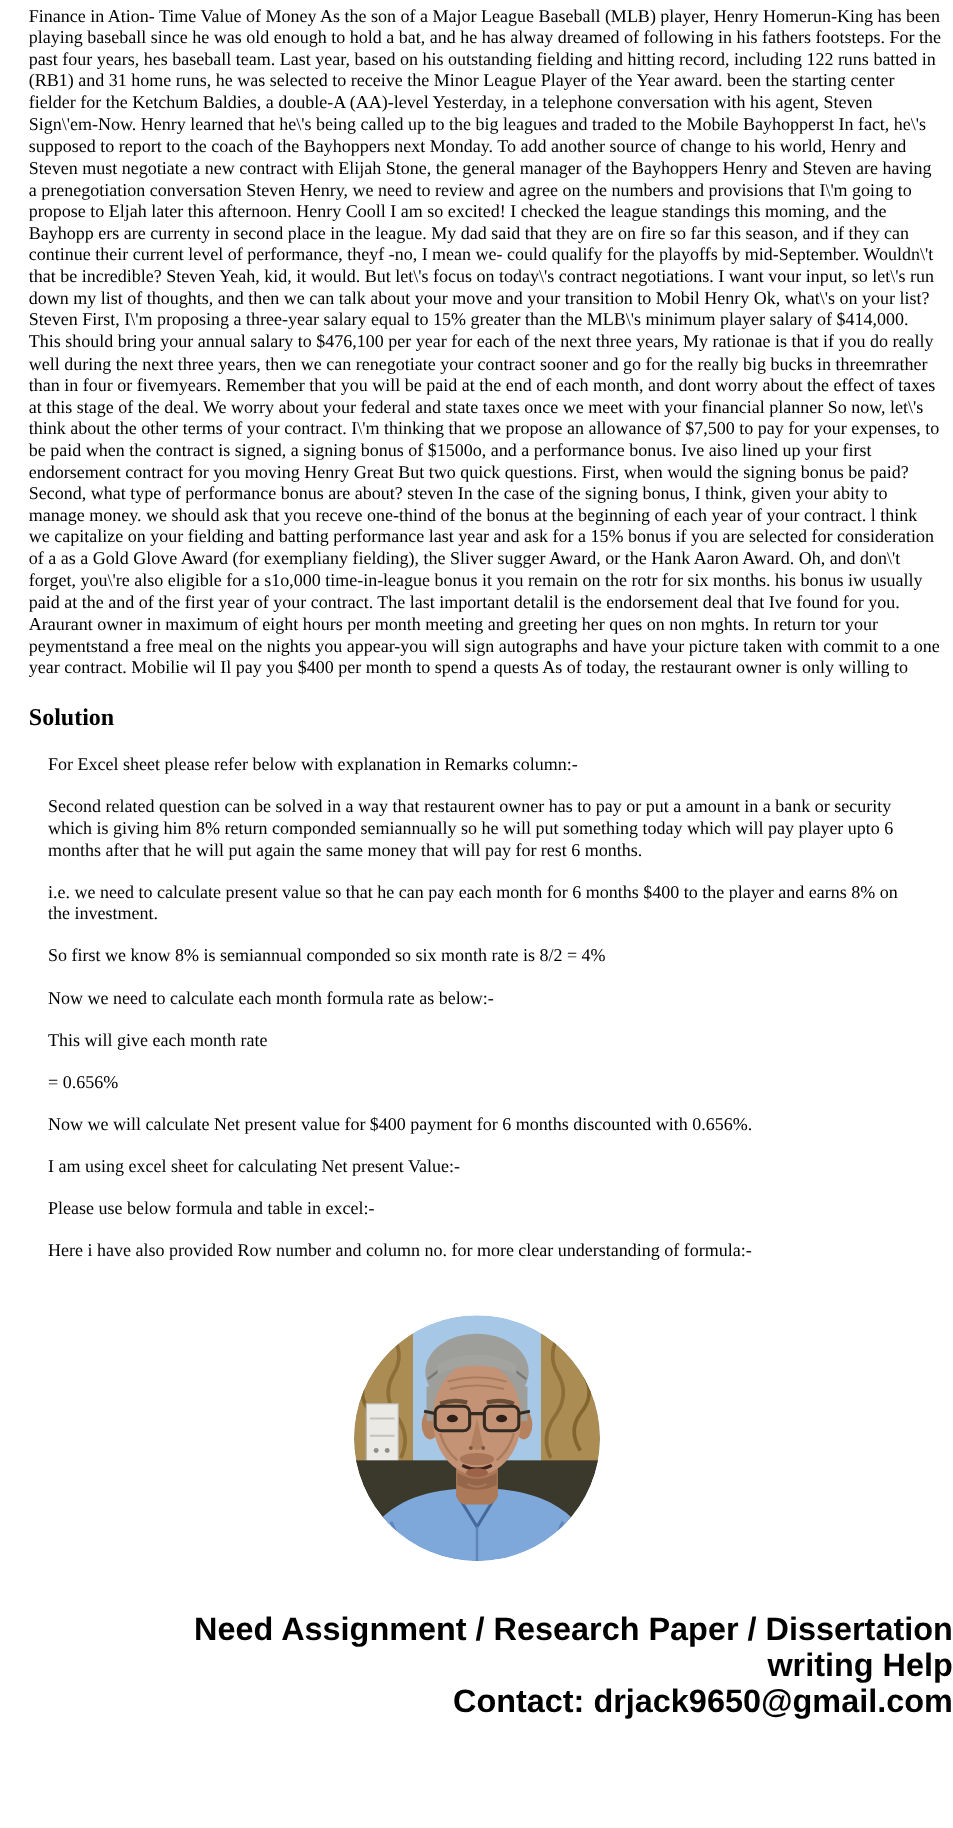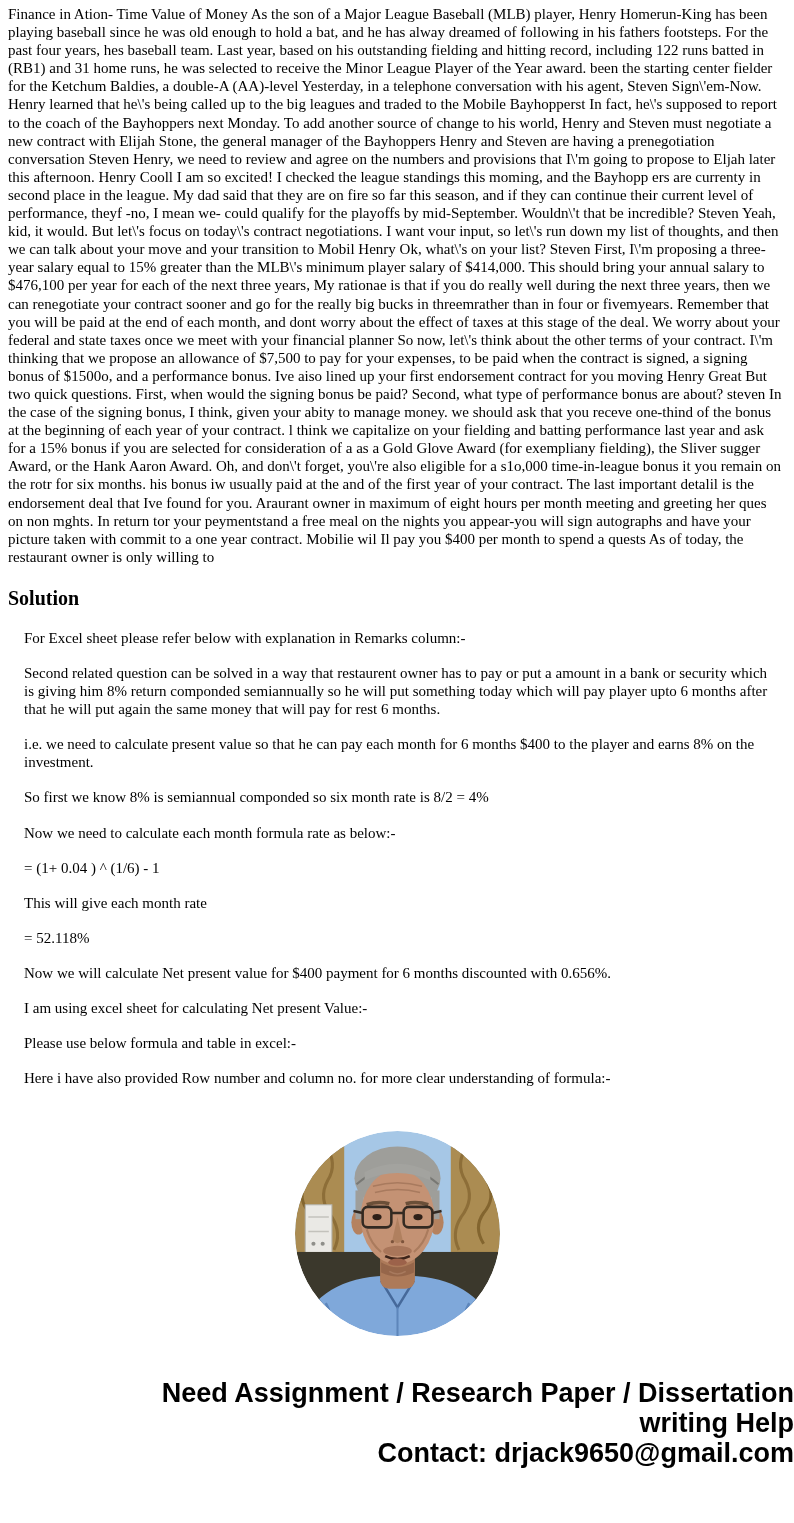--- a/index.html
+++ b/index.html
@@ -4,21 +4,21 @@
 <style>
   html, body { margin: 0; padding: 0; background: #ffffff; }
   body {
     width: 794px;
     min-height: 1523px;
     position: relative;
     font-family: "Liberation Serif", "DejaVu Serif", serif;
     color: #000000;
   }
   .doc {
-    padding: 5px 9px 0 8px;
+    padding: 5px 9px 0 24px;
     font-size: 15px;
     line-height: 18.1px;
     text-align: left;
   }
   .doc p { margin: 17px 16px; }
   .doc p.intro { margin: 0; }
   h2.solution {
     font-size: 20px;
     font-weight: bold;
     margin: 22px 0 21px 0;
@@ -52,23 +52,22 @@
 <div class="doc">
   <p class="intro">Finance in Ation- Time Value of Money As the son of a Major League Baseball (MLB) player, Henry Homerun-King has been playing baseball since he was old enough to hold a bat, and he has alway dreamed of following in his fathers footsteps. For the past four years, hes baseball team. Last year, based on his outstanding fielding and hitting record, including 122 runs batted in (RB1) and 31 home runs, he was selected to receive the Minor League Player of the Year award. been the starting center fielder for the Ketchum Baldies, a double-A (AA)-level Yesterday, in a telephone conversation with his agent, Steven Sign\'em-Now. Henry learned that he\'s being called up to the big leagues and traded to the Mobile Bayhopperst In fact, he\'s supposed to report to the coach of the Bayhoppers next Monday. To add another source of change to his world, Henry and Steven must negotiate a new contract with Elijah Stone, the general manager of the Bayhoppers Henry and Steven are having a prenegotiation conversation Steven Henry, we need to review and agree on the numbers and provisions that I\'m going to propose to Eljah later this afternoon. Henry Cooll I am so excited! I checked the league standings this moming, and the Bayhopp ers are currenty in second place in the league. My dad said that they are on fire so far this season, and if they can continue their current level of performance, theyf -no, I mean we- could qualify for the playoffs by mid-September. Wouldn\'t that be incredible? Steven Yeah, kid, it would. But let\'s focus on today\'s contract negotiations. I want vour input, so let\'s run down my list of thoughts, and then we can talk about your move and your transition to Mobil Henry Ok, what\'s on your list? Steven First, I\'m proposing a three-year salary equal to 15% greater than the MLB\'s minimum player salary of $414,000. This should bring your annual salary to $476,100 per year for each of the next three years, My rationae is that if you do really well during the next three years, then we can renegotiate your contract sooner and go for the really big bucks in threemrather than in four or fivemyears. Remember that you will be paid at the end of each month, and dont worry about the effect of taxes at this stage of the deal. We worry about your federal and state taxes once we meet with your financial planner So now, let\'s think about the other terms of your contract. I\'m thinking that we propose an allowance of $7,500 to pay for your expenses, to be paid when the contract is signed, a signing bonus of $1500o, and a performance bonus. Ive aiso lined up your first endorsement contract for you moving Henry Great But two quick questions. First, when would the signing bonus be paid? Second, what type of performance bonus are about? steven In the case of the signing bonus, I think, given your abity to manage money. we should ask that you receve one-thind of the bonus at the beginning of each year of your contract. l think we capitalize on your fielding and batting performance last year and ask for a 15% bonus if you are selected for consideration of a as a Gold Glove Award (for exempliany fielding), the Sliver sugger Award, or the Hank Aaron Award. Oh, and don\'t forget, you\'re also eligible for a s1o,000 time-in-league bonus it you remain on the rotr for six months. his bonus iw usually paid at the and of the first year of your contract. The last important detalil is the endorsement deal that Ive found for you. Araurant owner in maximum of eight hours per month meeting and greeting her ques on non mghts. In return tor your peymentstand a free meal on the nights you appear-you will sign autographs and have your picture taken with commit to a one year contract. Mobilie wil Il pay you $400 per month to spend a quests As of today, the restaurant owner is only willing to</p>
 
   <h2 class="solution">Solution</h2>
 
   <p>For Excel sheet please refer below with explanation in Remarks column:-</p>
   <p>Second related question can be solved in a way that restaurent owner has to pay or put a amount in a bank or security which is giving him 8% return componded semiannually so he will put something today which will pay player upto 6 months after that he will put again the same money that will pay for rest 6 months.</p>
   <p>i.e. we need to calculate present value so that he can pay each month for 6 months $400 to the player and earns 8% on the investment.</p>
   <p>So first we know 8% is semiannual componded so six month rate is 8/2 = 4%</p>
   <p>Now we need to calculate each month formula rate as below:-</p>
-  <p>= (1+ 0.04 ) ^ (1/6) - 1</p>
   <p>This will give each month rate</p>
-  <p>= 52.118%</p>
+  <p>= 0.656%</p>
   <p>Now we will calculate Net present value for $400 payment for 6 months discounted with 0.656%.</p>
   <p>I am using excel sheet for calculating Net present Value:-</p>
   <p>Please use below formula and table in excel:-</p>
   <p>Here i have also provided Row number and column no. for more clear understanding of formula:-</p>
 </div>
 
 <div class="photo-wrap">
   <svg class="photo" viewBox="0 0 200 200" aria-hidden="true">
     <defs>
       <clipPath id="circ">

